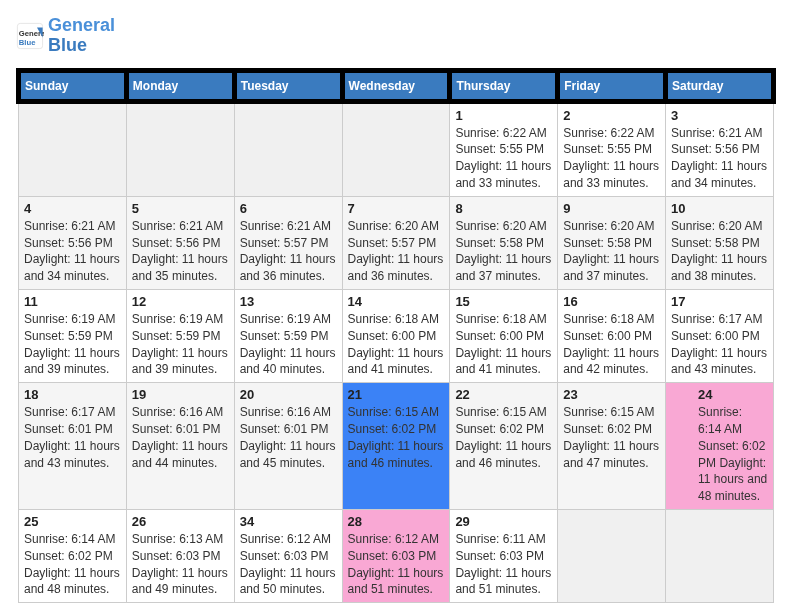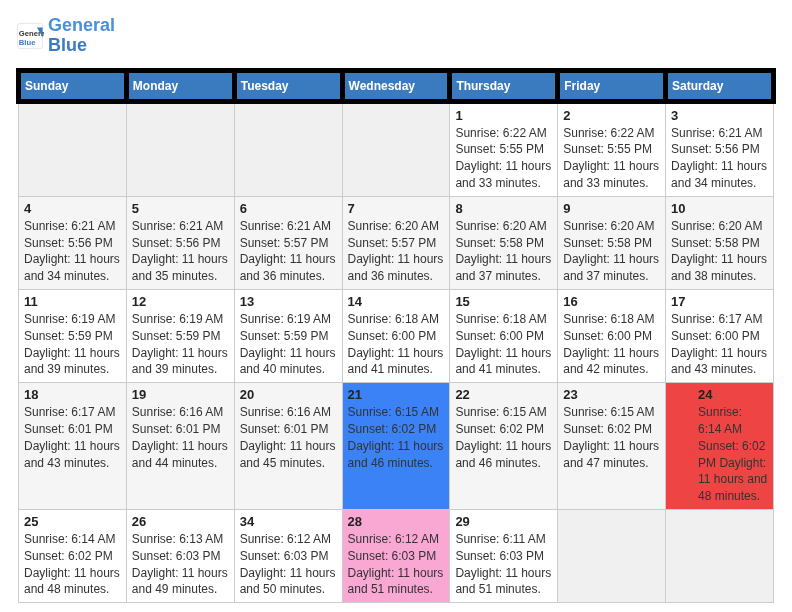--- a/index.html
+++ b/index.html
@@ -269,21 +269,21 @@
           <div class="day-info">Sunrise: 6:15 AM
 Sunset: 6:02 PM
 Daylight: 11 hours and 46 minutes.</div>
         </td>
         <td style="background: rgb(245, 245, 245);">
           <span class="day-number">23</span>
           <div class="day-info">Sunrise: 6:15 AM
 Sunset: 6:02 PM
 Daylight: 11 hours and 47 minutes.</div>
         </td>
-        <td style="background: #ef4444; padding-left: 32px;">
+        <td style="background: #f9a8d4; padding-left: 32px;">
           <span class="day-number">24</span>
           <div class="day-info">Sunrise: 6:14 AM
 Sunset: 6:02 PM
 Daylight: 11 hours and 48 minutes.</div>
         </td>
       </tr>
       <tr>
         <td style="background: rgb(255, 255, 255);">
           <span class="day-number">25</span>
           <div class="day-info">Sunrise: 6:14 AM

